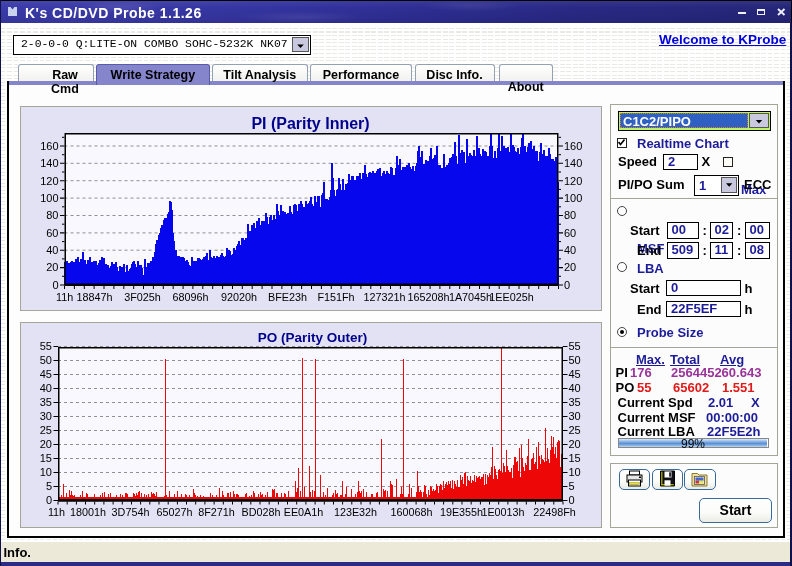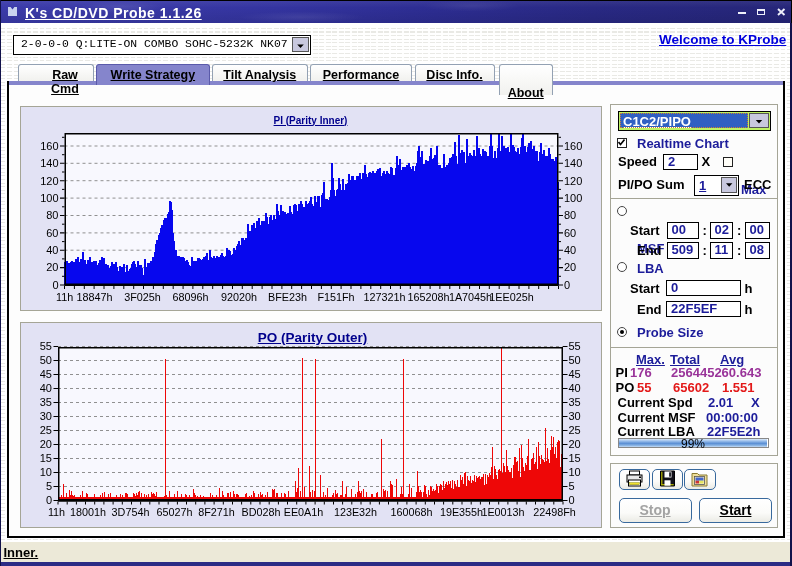--- a/index.html
+++ b/index.html
@@ -1,21 +1,21 @@
 <!DOCTYPE html>
 <html><head><meta charset="utf-8">
 <style>
 html,body{margin:0;padding:0;}
 body{width:792px;height:566px;position:relative;overflow:hidden;transform:translateZ(0);
  font-family:"Liberation Sans",sans-serif;background:#000;}
 .pin{background:
  repeating-linear-gradient(to right, rgba(255,255,255,0) 0 4.5px, rgba(255,255,255,0.92) 4.5px 6.5px),
  repeating-linear-gradient(to bottom,#ffffff 0px,#ffffff 1.2px,#e9e9e5 1.2px,#e9e9e5 2.3px,#ffffff 2.3px,#ffffff 3.6px);}
 .abs{position:absolute;}
-.b{font-weight:bold;text-decoration:underline;}
+.b{font-weight:bold;}
 .navy{color:#1c1c9a;}
 .inp{position:absolute;border:1.6px solid #000;background:#fff;color:#1c1c9a;
  font-weight:bold;font-size:13px;line-height:14px;padding-left:4px;box-sizing:border-box;}
 .gb{position:absolute;border:1px solid #a5a596;box-sizing:border-box;}
 .radio{position:absolute;width:10px;height:10px;border-radius:50%;background:#fff;
  border:1.4px solid #444;box-sizing:border-box;}
 .lbl{position:absolute;font-size:13px;font-weight:bold;white-space:nowrap;}
 .btn{position:absolute;border:1.4px solid #38699d;border-radius:5px;
  background:linear-gradient(to bottom,#ffffff 0%,#fbfbf9 60%,#ebebe5 100%);box-sizing:border-box;}
 </style></head>
@@ -55,24 +55,24 @@
 <div class="abs b" style="left:659px;top:31.5px;font-size:13.5px;color:#0000dd;text-decoration:underline;">Welcome to KProbe</div>
 
 <div class="abs" style="left:6.5px;top:81px;width:778px;height:456.5px;background:#fdfdfd;border:2px solid #000;border-top:none;box-sizing:border-box;"></div>
 <div class="abs" style="left:8.5px;top:81px;width:774px;height:4.4px;background:#8585cc;"></div>
 
 <div class="abs b" style="left:17.7px;top:64px;width:76.6px;height:17.4px;background:linear-gradient(to bottom,#ffffff,#f1f1ee);border:1px solid #93a1b3;border-bottom:none;border-radius:3px 3px 0 0;box-sizing:border-box;text-align:center;font-size:12.5px;color:#000;padding-top:3.2px;padding-left:18px;">Raw Cmd</div>
     <div class="abs b" style="left:95.7px;top:64px;width:114.3px;height:21.4px;background:#8585cc;border:1px solid #5a5aaa;border-bottom:none;border-radius:3px 3px 0 0;box-sizing:border-box;text-align:center;font-size:12.5px;color:#000;padding-top:3.2px;">Write Strategy</div>
     <div class="abs b" style="left:211.5px;top:64px;width:96.5px;height:17.4px;background:linear-gradient(to bottom,#ffffff,#f1f1ee);border:1px solid #93a1b3;border-bottom:none;border-radius:3px 3px 0 0;box-sizing:border-box;text-align:center;font-size:12.5px;color:#000;padding-top:3.2px;">Tilt Analysis</div>
     <div class="abs b" style="left:310px;top:64px;width:102px;height:17.4px;background:linear-gradient(to bottom,#ffffff,#f1f1ee);border:1px solid #93a1b3;border-bottom:none;border-radius:3px 3px 0 0;box-sizing:border-box;text-align:center;font-size:12.5px;color:#000;padding-top:3.2px;">Performance</div>
     <div class="abs b" style="left:414.5px;top:64px;width:80px;height:17.4px;background:linear-gradient(to bottom,#ffffff,#f1f1ee);border:1px solid #93a1b3;border-bottom:none;border-radius:3px 3px 0 0;box-sizing:border-box;text-align:center;font-size:12.5px;color:#000;padding-top:3.2px;">Disc Info.</div>
-    <div class="abs b" style="left:498.5px;top:64px;width:54.5px;height:31px;background:linear-gradient(to bottom,#ffffff,#f1f1ee);border:1px solid #93a1b3;border-bottom:none;border-radius:3px 3px 0 0;box-sizing:border-box;text-align:center;font-size:12.5px;color:#000;padding-top:21px;">About</div>
+    <div class="abs b" style="left:498.5px;top:64px;width:54.5px;height:17px;background:linear-gradient(to bottom,#ffffff,#f1f1ee);border:1px solid #93a1b3;border-bottom:none;border-radius:3px 3px 0 0;box-sizing:border-box;text-align:center;font-size:12.5px;color:#000;padding-top:15px;">About</div>
 
 <div class="gb" style="left:19.5px;top:106px;width:582px;height:205px;background:#e2e2f4;">
-  <div class="abs b" style="left:0;top:7.5px;width:580px;text-align:center;font-size:10px;color:#00008c;">PI (Parity Inner)</div>
+  <div class="abs b" style="left:0;top:7.5px;width:580px;text-align:center;font-size:16px;color:#00008c;">PI (Parity Inner)</div>
   <svg width="580" height="203" viewBox="0 0 580 203" style="position:absolute;left:0;top:0">
         <rect x="43.5" y="26.0" width="494.0" height="153.0" fill="#f8f8fe"></rect>
         <path d="M43.5 160.6H537.5M43.5 143.2H537.5M43.5 125.9H537.5M43.5 108.5H537.5M43.5 91.1H537.5M43.5 73.7H537.5M43.5 56.3H537.5M43.5 39.0H537.5" stroke="#909090" stroke-width="1" stroke-dasharray="3 3" fill="none"></path>
         <path d="M43.5,178.0L43.5,160.3L44.5,160.3L44.5,160.3L45.5,160.3L45.5,160.6L46.5,160.6L46.5,160.6L47.5,160.6L47.5,160.6L48.5,160.6L48.5,160.3L49.5,160.3L49.5,158.9L50.5,158.9L50.5,166.1L51.5,166.1L51.5,166.1L52.5,166.1L52.5,166.1L53.5,166.1L53.5,158.6L54.5,158.6L54.5,159.2L55.5,159.2L55.5,159.2L56.5,159.2L56.5,159.3L57.5,159.3L57.5,159.3L58.5,159.3L58.5,159.3L59.5,159.3L59.5,159.2L60.5,159.2L60.5,159.2L61.5,159.2L61.5,159.2L62.5,159.2L62.5,159.2L63.5,159.2L63.5,159.4L64.5,159.4L64.5,162.2L65.5,162.2L65.5,162.2L66.5,162.2L66.5,162.2L67.5,162.2L67.5,160.9L68.5,160.9L68.5,160.9L69.5,160.9L69.5,159.4L70.5,159.4L70.5,159.4L71.5,159.4L71.5,159.4L72.5,159.4L72.5,160.0L73.5,160.0L73.5,160.0L74.5,160.0L74.5,160.0L75.5,160.0L75.5,171.4L76.5,171.4L76.5,171.4L77.5,171.4L77.5,171.4L78.5,171.4L78.5,158.6L79.5,158.6L79.5,158.6L80.5,158.6L80.5,160.0L81.5,160.0L81.5,160.0L82.5,160.0L82.5,163.2L83.5,163.2L83.5,163.2L84.5,163.2L84.5,174.8L85.5,174.8L85.5,174.8L86.5,174.8L86.5,176.3L87.5,176.3L87.5,176.3L88.5,176.3L88.5,176.3L89.5,176.3L89.5,163.2L90.5,163.2L90.5,165.1L91.5,165.1L91.5,165.1L92.5,165.1L92.5,174.0L93.5,174.0L93.5,174.0L94.5,174.0L94.5,174.0L95.5,174.0L95.5,166.3L96.5,166.3L96.5,166.9L97.5,166.9L97.5,166.9L98.5,166.9L98.5,167.8L99.5,167.8L99.5,167.8L100.5,167.8L100.5,168.1L101.5,168.1L101.5,168.1L102.5,168.1L102.5,168.1L103.5,168.1L103.5,167.4L104.5,167.4L104.5,167.4L105.5,167.4L105.5,167.4L106.5,167.4L106.5,176.3L107.5,176.3L107.5,176.3L108.5,176.3L108.5,176.3L109.5,176.3L109.5,164.0L110.5,164.0L110.5,164.0L111.5,164.0L111.5,164.0L112.5,164.0L112.5,164.4L113.5,164.4L113.5,164.4L114.5,164.4L114.5,164.8L115.5,164.8L115.5,164.8L116.5,164.8L116.5,165.2L117.5,165.2L117.5,165.2L118.5,165.2L118.5,165.2L119.5,165.2L119.5,164.1L120.5,164.1L120.5,170.3L121.5,170.3L121.5,176.3L122.5,176.3L122.5,176.3L123.5,176.3L123.5,176.3L124.5,176.3L124.5,164.0L125.5,164.0L125.5,162.1L126.5,162.1L126.5,162.1L127.5,162.1L127.5,167.4L128.5,167.4L128.5,167.4L129.5,167.4L129.5,167.4L130.5,167.4L130.5,163.9L131.5,163.9L131.5,163.9L132.5,163.9L132.5,156.3L133.5,156.3L133.5,154.2L134.5,154.2L134.5,148.2L135.5,148.2L135.5,143.6L136.5,143.6L136.5,143.6L137.5,143.6L137.5,143.6L138.5,143.6L138.5,132.9L139.5,132.9L139.5,127.6L140.5,127.6L140.5,125.2L141.5,125.2L141.5,124.5L142.5,124.5L142.5,124.5L143.5,124.5L143.5,121.5L144.5,121.5L144.5,118.9L145.5,118.9L145.5,118.9L146.5,118.9L146.5,118.9L147.5,118.9L147.5,111.5L148.5,111.5L148.5,106.0L149.5,106.0L149.5,108.3L150.5,108.3L150.5,127.0L151.5,127.0L151.5,139.9L152.5,139.9L152.5,148.4L153.5,148.4L153.5,151.1L154.5,151.1L154.5,154.4L155.5,154.4L155.5,155.1L156.5,155.1L156.5,155.1L157.5,155.1L157.5,156.7L158.5,156.7L158.5,156.7L159.5,156.7L159.5,156.7L160.5,156.7L160.5,156.5L161.5,156.5L161.5,159.2L162.5,159.2L162.5,159.2L163.5,159.2L163.5,161.0L164.5,161.0L164.5,161.0L165.5,161.0L165.5,161.0L166.5,161.0L166.5,159.0L167.5,159.0L167.5,174.7L168.5,174.7L168.5,174.7L169.5,174.7L169.5,174.7L170.5,174.7L170.5,159.7L171.5,159.7L171.5,158.8L172.5,158.8L172.5,160.1L173.5,160.1L173.5,160.1L174.5,160.1L174.5,160.1L175.5,160.1L175.5,159.8L176.5,159.8L176.5,161.8L177.5,161.8L177.5,161.8L178.5,161.8L178.5,161.8L179.5,161.8L179.5,160.1L180.5,160.1L180.5,160.1L181.5,160.1L181.5,158.7L182.5,158.7L182.5,157.2L183.5,157.2L183.5,155.7L184.5,155.7L184.5,157.0L185.5,157.0L185.5,171.6L186.5,171.6L186.5,171.6L187.5,171.6L187.5,171.6L188.5,171.6L188.5,158.1L189.5,158.1L189.5,158.1L190.5,158.1L190.5,156.8L191.5,156.8L191.5,155.5L192.5,155.5L192.5,155.5L193.5,155.5L193.5,165.6L194.5,165.6L194.5,165.6L195.5,165.6L195.5,165.6L196.5,165.6L196.5,155.1L197.5,155.1L197.5,153.3L198.5,153.3L198.5,152.3L199.5,152.3L199.5,151.8L200.5,151.8L200.5,156.4L201.5,156.4L201.5,156.4L202.5,156.4L202.5,156.4L203.5,156.4L203.5,153.0L204.5,153.0L204.5,153.0L205.5,153.0L205.5,152.9L206.5,152.9L206.5,148.9L207.5,148.9L207.5,148.9L208.5,148.9L208.5,149.8L209.5,149.8L209.5,150.5L210.5,150.5L210.5,150.5L211.5,150.5L211.5,150.5L212.5,150.5L212.5,148.9L213.5,148.9L213.5,148.6L214.5,148.6L214.5,147.4L215.5,147.4L215.5,147.4L216.5,147.4L216.5,147.4L217.5,147.4L217.5,144.8L218.5,144.8L218.5,141.7L219.5,141.7L219.5,141.7L220.5,141.7L220.5,140.7L221.5,140.7L221.5,140.3L222.5,140.3L222.5,140.8L223.5,140.8L223.5,140.8L224.5,140.8L224.5,140.8L225.5,140.8L225.5,139.1L226.5,139.1L226.5,139.1L227.5,139.1L227.5,137.6L228.5,137.6L228.5,137.6L229.5,137.6L229.5,133.5L230.5,133.5L230.5,132.5L231.5,132.5L231.5,132.4L232.5,132.4L232.5,132.6L233.5,132.6L233.5,132.6L234.5,132.6L234.5,132.6L235.5,132.6L235.5,129.2L236.5,129.2L236.5,128.8L237.5,128.8L237.5,125.9L238.5,125.9L238.5,125.9L239.5,125.9L239.5,124.0L240.5,124.0L240.5,124.0L241.5,124.0L241.5,124.0L242.5,124.0L242.5,123.6L243.5,123.6L243.5,121.9L244.5,121.9L244.5,122.0L245.5,122.0L245.5,122.0L246.5,122.0L246.5,122.3L247.5,122.3L247.5,122.3L248.5,122.3L248.5,122.3L249.5,122.3L249.5,122.2L250.5,122.2L250.5,122.1L251.5,122.1L251.5,122.1L252.5,122.1L252.5,122.1L253.5,122.1L253.5,120.1L254.5,120.1L254.5,119.1L255.5,119.1L255.5,119.1L256.5,119.1L256.5,117.7L257.5,117.7L257.5,117.7L258.5,117.7L258.5,123.7L259.5,123.7L259.5,123.7L260.5,123.7L260.5,123.7L261.5,123.7L261.5,115.5L262.5,115.5L262.5,115.5L263.5,115.5L263.5,115.5L264.5,115.5L264.5,115.4L265.5,115.4L265.5,115.4L266.5,115.4L266.5,112.6L267.5,112.6L267.5,113.1L268.5,113.1L268.5,113.1L269.5,113.1L269.5,113.1L270.5,113.1L270.5,113.0L271.5,113.0L271.5,112.5L272.5,112.5L272.5,112.5L273.5,112.5L273.5,111.0L274.5,111.0L274.5,111.0L275.5,111.0L275.5,111.0L276.5,111.0L276.5,108.4L277.5,108.4L277.5,108.4L278.5,108.4L278.5,108.1L279.5,108.1L279.5,108.0L280.5,108.0L280.5,108.1L281.5,108.1L281.5,108.1L282.5,108.1L282.5,108.1L283.5,108.1L283.5,106.4L284.5,106.4L284.5,106.4L285.5,106.4L285.5,105.0L286.5,105.0L286.5,106.5L287.5,106.5L287.5,106.5L288.5,106.5L288.5,106.5L289.5,106.5L289.5,103.7L290.5,103.7L290.5,114.8L291.5,114.8L291.5,114.8L292.5,114.8L292.5,114.8L293.5,114.8L293.5,101.3L294.5,101.3L294.5,101.5L295.5,101.5L295.5,101.5L296.5,101.5L296.5,101.5L297.5,101.5L297.5,101.3L298.5,101.3L298.5,107.5L299.5,107.5L299.5,107.5L300.5,107.5L300.5,107.5L301.5,107.5L301.5,100.4L302.5,100.4L302.5,99.1L303.5,99.1L303.5,99.1L304.5,99.1L304.5,98.5L305.5,98.5L305.5,97.3L306.5,97.3L306.5,97.3L307.5,97.3L307.5,97.3L308.5,97.3L308.5,97.0L309.5,97.0L309.5,97.0L310.5,97.0L310.5,95.5L311.5,95.5L311.5,95.5L312.5,95.5L312.5,93.8L313.5,93.8L313.5,92.5L314.5,92.5L314.5,91.7L315.5,91.7L315.5,91.5L316.5,91.5L316.5,91.5L317.5,91.5L317.5,89.4L318.5,89.4L318.5,89.4L319.5,89.4L319.5,102.2L320.5,102.2L320.5,102.2L321.5,102.2L321.5,102.2L322.5,102.2L322.5,88.1L323.5,88.1L323.5,88.1L324.5,88.1L324.5,88.1L325.5,88.1L325.5,87.0L326.5,87.0L326.5,87.0L327.5,87.0L327.5,85.1L328.5,85.1L328.5,85.1L329.5,85.1L329.5,82.9L330.5,82.9L330.5,82.9L331.5,82.9L331.5,82.9L332.5,82.9L332.5,82.1L333.5,82.1L333.5,82.1L334.5,82.1L334.5,82.5L335.5,82.5L335.5,82.5L336.5,82.5L336.5,82.5L337.5,82.5L337.5,81.5L338.5,81.5L338.5,79.7L339.5,79.7L339.5,87.7L340.5,87.7L340.5,87.7L341.5,87.7L341.5,87.7L342.5,87.7L342.5,79.1L343.5,79.1L343.5,78.5L344.5,78.5L344.5,78.3L345.5,78.3L345.5,78.1L346.5,78.1L346.5,77.5L347.5,77.5L347.5,77.5L348.5,77.5L348.5,75.0L349.5,75.0L349.5,75.0L350.5,75.0L350.5,74.4L351.5,74.4L351.5,74.4L352.5,74.4L352.5,74.4L353.5,74.4L353.5,79.2L354.5,79.2L354.5,79.2L355.5,79.2L355.5,79.2L356.5,79.2L356.5,75.3L357.5,75.3L357.5,73.7L358.5,73.7L358.5,73.1L359.5,73.1L359.5,76.0L360.5,76.0L360.5,76.0L361.5,76.0L361.5,76.0L362.5,76.0L362.5,72.2L363.5,72.2L363.5,71.5L364.5,71.5L364.5,71.5L365.5,71.5L365.5,70.4L366.5,70.4L366.5,71.7L367.5,71.7L367.5,85.3L368.5,85.3L368.5,85.3L369.5,85.3L369.5,85.3L370.5,85.3L370.5,86.8L371.5,86.8L371.5,86.8L372.5,86.8L372.5,86.8L373.5,86.8L373.5,82.7L374.5,82.7L374.5,82.7L375.5,82.7L375.5,72.1L376.5,72.1L376.5,73.1L377.5,73.1L377.5,73.1L378.5,73.1L378.5,73.1L379.5,73.1L379.5,72.0L380.5,72.0L380.5,73.2L381.5,73.2L381.5,73.2L382.5,73.2L382.5,73.2L383.5,73.2L383.5,75.9L384.5,75.9L384.5,75.9L385.5,75.9L385.5,75.9L386.5,75.9L386.5,69.1L387.5,69.1L387.5,69.1L388.5,69.1L388.5,75.8L389.5,75.8L389.5,75.8L390.5,75.8L390.5,75.8L391.5,75.8L391.5,68.2L392.5,68.2L392.5,68.2L393.5,68.2L393.5,68.2L394.5,68.2L394.5,66.8L395.5,66.8L395.5,66.6L396.5,66.6L396.5,63.9L397.5,63.9L397.5,63.5L398.5,63.5L398.5,66.5L399.5,66.5L399.5,66.5L400.5,66.5L400.5,68.2L401.5,68.2L401.5,68.7L402.5,68.7L402.5,68.7L403.5,68.7L403.5,68.7L404.5,68.7L404.5,66.8L405.5,66.8L405.5,66.8L406.5,66.8L406.5,66.0L407.5,66.0L407.5,66.0L408.5,66.0L408.5,66.0L409.5,66.0L409.5,64.8L410.5,64.8L410.5,66.0L411.5,66.0L411.5,66.0L412.5,66.0L412.5,66.0L413.5,66.0L413.5,79.1L414.5,79.1L414.5,79.1L415.5,79.1L415.5,79.1L416.5,79.1L416.5,63.0L417.5,63.0L417.5,64.0L418.5,64.0L418.5,64.4L419.5,64.4L419.5,64.5L420.5,64.5L420.5,77.6L421.5,77.6L421.5,77.6L422.5,77.6L422.5,77.6L423.5,77.6L423.5,66.6L424.5,66.6L424.5,65.4L425.5,65.4L425.5,65.4L426.5,65.4L426.5,65.0L427.5,65.0L427.5,65.0L428.5,65.0L428.5,62.0L429.5,62.0L429.5,60.3L430.5,60.3L430.5,60.3L431.5,60.3L431.5,61.1L432.5,61.1L432.5,61.1L433.5,61.1L433.5,61.1L434.5,61.1L434.5,69.7L435.5,69.7L435.5,69.7L436.5,69.7L436.5,69.7L437.5,69.7L437.5,60.1L438.5,60.1L438.5,58.5L439.5,58.5L439.5,58.9L440.5,58.9L440.5,58.9L441.5,58.9L441.5,58.9L442.5,58.9L442.5,58.7L443.5,58.7L443.5,71.1L444.5,71.1L444.5,71.1L445.5,71.1L445.5,71.1L446.5,71.1L446.5,57.8L447.5,57.8L447.5,58.6L448.5,58.6L448.5,58.6L449.5,58.6L449.5,58.6L450.5,58.6L450.5,57.1L451.5,57.1L451.5,57.1L452.5,57.1L452.5,57.9L453.5,57.9L453.5,57.9L454.5,57.9L454.5,57.9L455.5,57.9L455.5,57.0L456.5,57.0L456.5,57.0L457.5,57.0L457.5,60.9L458.5,60.9L458.5,60.9L459.5,60.9L459.5,60.9L460.5,60.9L460.5,55.7L461.5,55.7L461.5,56.0L462.5,56.0L462.5,56.0L463.5,56.0L463.5,56.0L464.5,56.0L464.5,55.7L465.5,55.7L465.5,58.3L466.5,58.3L466.5,60.8L467.5,60.8L467.5,60.8L468.5,60.8L468.5,60.8L469.5,60.8L469.5,52.8L470.5,52.8L470.5,53.7L471.5,53.7L471.5,54.6L472.5,54.6L472.5,54.6L473.5,54.6L473.5,54.6L474.5,54.6L474.5,52.7L475.5,52.7L475.5,52.4L476.5,52.4L476.5,52.4L477.5,52.4L477.5,50.5L478.5,50.5L478.5,52.5L479.5,52.5L479.5,52.5L480.5,52.5L480.5,53.1L481.5,53.1L481.5,54.1L482.5,54.1L482.5,54.1L483.5,54.1L483.5,54.1L484.5,54.1L484.5,52.2L485.5,52.2L485.5,52.2L486.5,52.2L486.5,50.3L487.5,50.3L487.5,50.0L488.5,50.0L488.5,50.0L489.5,50.0L489.5,51.9L490.5,51.9L490.5,51.9L491.5,51.9L491.5,51.9L492.5,51.9L492.5,51.8L493.5,51.8L493.5,51.4L494.5,51.4L494.5,51.4L495.5,51.4L495.5,51.4L496.5,51.4L496.5,52.6L497.5,52.6L497.5,53.2L498.5,53.2L498.5,53.2L499.5,53.2L499.5,54.4L500.5,54.4L500.5,54.4L501.5,54.4L501.5,54.4L502.5,54.4L502.5,53.5L503.5,53.5L503.5,53.5L504.5,53.5L504.5,53.9L505.5,53.9L505.5,53.9L506.5,53.9L506.5,53.9L507.5,53.9L507.5,52.3L508.5,52.3L508.5,52.3L509.5,52.3L509.5,53.6L510.5,53.6L510.5,53.6L511.5,53.6L511.5,53.6L512.5,53.6L512.5,54.8L513.5,54.8L513.5,55.1L514.5,55.1L514.5,55.1L515.5,55.1L515.5,68.5L516.5,68.5L516.5,68.5L517.5,68.5L517.5,68.5L518.5,68.5L518.5,55.1L519.5,55.1L519.5,55.5L520.5,55.5L520.5,58.3L521.5,58.3L521.5,58.3L522.5,58.3L522.5,58.3L523.5,58.3L523.5,57.8L524.5,57.8L524.5,57.8L525.5,57.8L525.5,57.3L526.5,57.3L526.5,58.8L527.5,58.8L527.5,58.8L528.5,58.8L528.5,61.1L529.5,61.1L529.5,61.1L530.5,61.1L530.5,62.4L531.5,62.4L531.5,62.4L532.5,62.4L532.5,66.1L533.5,66.1L533.5,66.1L534.5,66.1L534.5,68.5L535.5,68.5L535.5,79.8L536.5,79.8L536.5,160.1L537.5,160.1L537.5,178.0Z" fill="#0707ee" shape-rendering="crispEdges"></path>
         <path d="M44.0 178.0V154.7M45.0 178.0V157.3M46.0 178.0V154.4M47.0 178.0V159.1M48.0 178.0V156.4M49.0 178.0V158.3M50.0 178.0V154.7M51.0 178.0V154.4M52.0 178.0V163.2M53.0 178.0V155.3M54.0 178.0V155.0M55.0 178.0V152.0M56.0 178.0V154.6M57.0 178.0V150.0M58.0 178.0V158.7M59.0 178.0V155.0M60.0 178.0V151.6M61.0 178.0V152.5M62.0 178.0V145.0M63.0 178.0V158.5M64.0 178.0V152.7M65.0 178.0V157.3M66.0 178.0V158.5M67.0 178.0V152.8M68.0 178.0V153.6M69.0 178.0V149.5M70.0 178.0V157.4M71.0 178.0V155.3M72.0 178.0V154.9M73.0 178.0V153.7M74.0 178.0V156.1M75.0 178.0V153.7M76.0 178.0V157.9M77.0 178.0V167.5M78.0 178.0V155.9M79.0 178.0V152.8M80.0 178.0V152.7M81.0 178.0V150.1M82.0 178.0V157.9M83.0 178.0V150.9M84.0 178.0V159.6M85.0 178.0V157.3M86.0 178.0V173.3M87.0 178.0V157.7M88.0 178.0V172.4M89.0 178.0V160.8M90.0 178.0V158.9M91.0 178.0V154.8M92.0 178.0V158.2M93.0 178.0V157.4M94.0 178.0V159.4M95.0 178.0V155.2M96.0 178.0V160.4M97.0 178.0V163.7M98.0 178.0V164.5M99.0 178.0V158.7M100.0 178.0V160.8M101.0 178.0V159.6M102.0 178.0V166.4M103.0 178.0V157.1M104.0 178.0V164.7M105.0 178.0V165.3M106.0 178.0V158.0M107.0 178.0V163.9M108.0 178.0V176.3M109.0 178.0V161.9M110.0 178.0V161.0M111.0 178.0V157.4M112.0 178.0V155.3M113.0 178.0V153.8M114.0 178.0V157.4M115.0 178.0V159.6M116.0 178.0V161.3M117.0 178.0V154.2M118.0 178.0V159.6M119.0 178.0V157.5M120.0 178.0V158.1M121.0 178.0V160.7M122.0 178.0V167.9M123.0 178.0V173.2M124.0 178.0V152.3M125.0 178.0V160.1M126.0 178.0V160.7M127.0 178.0V156.4M128.0 178.0V155.8M129.0 178.0V166.5M130.0 178.0V154.4M131.0 178.0V161.5M132.0 178.0V150.2M133.0 178.0V151.2M134.0 178.0V145.4M135.0 178.0V137.0M136.0 178.0V132.5M137.0 178.0V141.4M138.0 178.0V128.0M139.0 178.0V125.5M140.0 178.0V120.9M141.0 178.0V117.9M142.0 178.0V120.0M143.0 178.0V112.9M144.0 178.0V111.2M145.0 178.0V111.1M146.0 178.0V113.8M147.0 178.0V107.4M148.0 178.0V105.4M149.0 178.0V93.9M150.0 178.0V94.9M151.0 178.0V103.3M152.0 178.0V125.8M153.0 178.0V134.0M154.0 178.0V144.6M155.0 178.0V143.4M156.0 178.0V148.9M157.0 178.0V151.2M158.0 178.0V149.3M159.0 178.0V150.0M160.0 178.0V149.8M161.0 178.0V153.0M162.0 178.0V149.5M163.0 178.0V151.4M164.0 178.0V156.2M165.0 178.0V153.9M166.0 178.0V152.9M167.0 178.0V154.8M168.0 178.0V158.2M169.0 178.0V168.9M170.0 178.0V159.2M171.0 178.0V149.6M172.0 178.0V154.5M173.0 178.0V153.9M174.0 178.0V157.5M175.0 178.0V153.6M176.0 178.0V156.1M177.0 178.0V151.4M178.0 178.0V150.5M179.0 178.0V151.7M180.0 178.0V152.5M181.0 178.0V155.0M182.0 178.0V151.7M183.0 178.0V150.2M184.0 178.0V154.7M185.0 178.0V148.7M186.0 178.0V145.9M187.0 178.0V168.8M188.0 178.0V152.5M189.0 178.0V143.0M190.0 178.0V149.5M191.0 178.0V151.0M192.0 178.0V152.6M193.0 178.0V149.2M194.0 178.0V150.9M195.0 178.0V161.9M196.0 178.0V148.6M197.0 178.0V150.3M198.0 178.0V150.3M199.0 178.0V151.3M200.0 178.0V148.4M201.0 178.0V146.3M202.0 178.0V148.7M203.0 178.0V151.9M204.0 178.0V150.3M205.0 178.0V149.1M206.0 178.0V141.2M207.0 178.0V142.5M208.0 178.0V142.5M209.0 178.0V143.9M210.0 178.0V147.8M211.0 178.0V149.1M212.0 178.0V146.7M213.0 178.0V140.8M214.0 178.0V143.1M215.0 178.0V143.1M216.0 178.0V138.5M217.0 178.0V136.7M218.0 178.0V133.8M219.0 178.0V137.7M220.0 178.0V139.7M221.0 178.0V130.9M222.0 178.0V130.9M223.0 178.0V133.0M224.0 178.0V137.5M225.0 178.0V131.4M226.0 178.0V136.5M227.0 178.0V116.8M228.0 178.0V129.2M229.0 178.0V124.4M230.0 178.0V127.9M231.0 178.0V118.0M232.0 178.0V124.4M233.0 178.0V115.7M234.0 178.0V127.0M235.0 178.0V120.9M236.0 178.0V114.2M237.0 178.0V121.6M238.0 178.0V110.8M239.0 178.0V122.5M240.0 178.0V118.2M241.0 178.0V114.3M242.0 178.0V122.5M243.0 178.0V114.3M244.0 178.0V115.2M245.0 178.0V105.7M246.0 178.0V110.1M247.0 178.0V118.7M248.0 178.0V117.3M249.0 178.0V109.9M250.0 178.0V107.9M251.0 178.0V113.1M252.0 178.0V121.3M253.0 178.0V107.9M254.0 178.0V111.6M255.0 178.0V116.1M256.0 178.0V97.2M257.0 178.0V104.2M258.0 178.0V112.8M259.0 178.0V107.7M260.0 178.0V97.5M261.0 178.0V107.6M262.0 178.0V103.8M263.0 178.0V107.4M264.0 178.0V105.0M265.0 178.0V113.0M266.0 178.0V106.6M267.0 178.0V106.3M268.0 178.0V107.7M269.0 178.0V98.5M270.0 178.0V104.6M271.0 178.0V109.1M272.0 178.0V107.2M273.0 178.0V98.2M274.0 178.0V97.2M275.0 178.0V97.7M276.0 178.0V103.5M277.0 178.0V106.5M278.0 178.0V96.9M279.0 178.0V103.6M280.0 178.0V93.9M281.0 178.0V97.4M282.0 178.0V100.6M283.0 178.0V99.7M284.0 178.0V103.3M285.0 178.0V94.1M286.0 178.0V102.1M287.0 178.0V97.0M288.0 178.0V96.4M289.0 178.0V93.7M290.0 178.0V89.5M291.0 178.0V96.5M292.0 178.0V112.9M293.0 178.0V98.6M294.0 178.0V88.5M295.0 178.0V95.0M296.0 178.0V95.7M297.0 178.0V89.1M298.0 178.0V89.0M299.0 178.0V100.0M300.0 178.0V105.2M301.0 178.0V88.2M302.0 178.0V85.7M303.0 178.0V74.7M304.0 178.0V95.6M305.0 178.0V91.6M306.0 178.0V92.0M307.0 178.0V94.0M308.0 178.0V92.7M309.0 178.0V89.5M310.0 178.0V83.0M311.0 178.0V55.5M312.0 178.0V70.6M313.0 178.0V83.0M314.0 178.0V89.3M315.0 178.0V89.3M316.0 178.0V83.0M317.0 178.0V81.8M318.0 178.0V71.4M319.0 178.0V76.6M320.0 178.0V82.7M321.0 178.0V89.4M322.0 178.0V71.6M323.0 178.0V83.2M324.0 178.0V86.9M325.0 178.0V77.3M326.0 178.0V85.8M327.0 178.0V76.2M328.0 178.0V66.6M329.0 178.0V79.9M330.0 178.0V72.5M331.0 178.0V69.1M332.0 178.0V68.5M333.0 178.0V81.1M334.0 178.0V73.2M335.0 178.0V81.0M336.0 178.0V68.9M337.0 178.0V69.0M338.0 178.0V76.3M339.0 178.0V66.4M340.0 178.0V72.0M341.0 178.0V82.2M342.0 178.0V65.5M343.0 178.0V67.5M344.0 178.0V58.1M345.0 178.0V67.1M346.0 178.0V69.8M347.0 178.0V74.3M348.0 178.0V65.7M349.0 178.0V64.9M350.0 178.0V70.8M351.0 178.0V65.6M352.0 178.0V63.6M353.0 178.0V69.3M354.0 178.0V65.5M355.0 178.0V71.3M356.0 178.0V64.4M357.0 178.0V62.2M358.0 178.0V66.8M359.0 178.0V60.5M360.0 178.0V68.6M361.0 178.0V68.5M362.0 178.0V66.1M363.0 178.0V63.6M364.0 178.0V68.2M365.0 178.0V66.8M366.0 178.0V63.6M367.0 178.0V66.4M368.0 178.0V66.9M369.0 178.0V78.3M370.0 178.0V59.6M371.0 178.0V61.1M372.0 178.0V77.7M373.0 178.0V68.1M374.0 178.0V76.0M375.0 178.0V60.5M376.0 178.0V48.8M377.0 178.0V58.0M378.0 178.0V60.3M379.0 178.0V52.1M380.0 178.0V62.7M381.0 178.0V64.4M382.0 178.0V59.8M383.0 178.0V62.6M384.0 178.0V59.9M385.0 178.0V75.2M386.0 178.0V57.5M387.0 178.0V58.5M388.0 178.0V55.8M389.0 178.0V60.4M390.0 178.0V61.9M391.0 178.0V63.0M392.0 178.0V58.8M393.0 178.0V64.0M394.0 178.0V64.4M395.0 178.0V59.2M396.0 178.0V55.7M397.0 178.0V44.2M398.0 178.0V38.5M399.0 178.0V50.3M400.0 178.0V62.0M401.0 178.0V43.7M402.0 178.0V65.5M403.0 178.0V57.0M404.0 178.0V61.1M405.0 178.0V53.3M406.0 178.0V60.0M407.0 178.0V53.5M408.0 178.0V62.7M409.0 178.0V49.1M410.0 178.0V40.7M411.0 178.0V59.8M412.0 178.0V52.4M413.0 178.0V51.3M414.0 178.0V48.3M415.0 178.0V77.3M416.0 178.0V39.0M417.0 178.0V59.2M418.0 178.0V57.9M419.0 178.0V57.5M420.0 178.0V60.9M421.0 178.0V60.9M422.0 178.0V75.0M423.0 178.0V47.0M424.0 178.0V59.9M425.0 178.0V64.6M426.0 178.0V57.8M427.0 178.0V64.2M428.0 178.0V56.1M429.0 178.0V50.8M430.0 178.0V51.4M431.0 178.0V49.8M432.0 178.0V46.5M433.0 178.0V52.4M434.0 178.0V34.6M435.0 178.0V48.5M436.0 178.0V61.3M437.0 178.0V56.7M438.0 178.0V28.3M439.0 178.0V50.7M440.0 178.0V46.4M441.0 178.0V43.2M442.0 178.0V50.8M443.0 178.0V44.5M444.0 178.0V56.1M445.0 178.0V68.3M446.0 178.0V32.0M447.0 178.0V48.9M448.0 178.0V51.5M449.0 178.0V46.4M450.0 178.0V47.6M451.0 178.0V52.1M452.0 178.0V48.5M453.0 178.0V42.5M454.0 178.0V48.5M455.0 178.0V53.5M456.0 178.0V28.5M457.0 178.0V45.5M458.0 178.0V40.7M459.0 178.0V47.0M460.0 178.0V52.3M461.0 178.0V48.8M462.0 178.0V41.8M463.0 178.0V54.4M464.0 178.0V43.5M465.0 178.0V44.6M466.0 178.0V51.6M467.0 178.0V49.0M468.0 178.0V53.6M469.0 178.0V39.4M470.0 178.0V25.9M471.0 178.0V39.0M472.0 178.0V50.7M473.0 178.0V53.8M474.0 178.0V43.8M475.0 178.0V50.6M476.0 178.0V51.0M477.0 178.0V41.1M478.0 178.0V26.6M479.0 178.0V43.7M480.0 178.0V50.2M481.0 178.0V29.4M482.0 178.0V50.9M483.0 178.0V38.7M484.0 178.0V42.8M485.0 178.0V40.7M486.0 178.0V46.7M487.0 178.0V40.1M488.0 178.0V44.7M489.0 178.0V47.8M490.0 178.0V26.8M491.0 178.0V47.5M492.0 178.0V38.1M493.0 178.0V39.6M494.0 178.0V43.7M495.0 178.0V49.4M496.0 178.0V45.0M497.0 178.0V40.7M498.0 178.0V46.5M499.0 178.0V49.4M500.0 178.0V40.1M501.0 178.0V31.1M502.0 178.0V25.9M503.0 178.0V51.8M504.0 178.0V39.4M505.0 178.0V45.2M506.0 178.0V45.7M507.0 178.0V40.2M508.0 178.0V36.1M509.0 178.0V40.7M510.0 178.0V33.7M511.0 178.0V42.4M512.0 178.0V48.4M513.0 178.0V38.8M514.0 178.0V43.5M515.0 178.0V45.1M516.0 178.0V43.5M517.0 178.0V62.3M518.0 178.0V53.7M519.0 178.0V44.7M520.0 178.0V36.4M521.0 178.0V52.2M522.0 178.0V46.9M523.0 178.0V43.4M524.0 178.0V53.5M525.0 178.0V48.5M526.0 178.0V48.8M527.0 178.0V52.6M528.0 178.0V41.0M529.0 178.0V47.4M530.0 178.0V57.4M531.0 178.0V52.2M532.0 178.0V52.1M533.0 178.0V55.6M534.0 178.0V53.7M535.0 178.0V50.3M536.0 178.0V66.5M537.0 178.0V74.8" stroke="#0707ee" stroke-width="1.05" fill="none" shape-rendering="crispEdges"></path>
         <rect x="44.25" y="26.75" width="492.5" height="151.5" fill="none" stroke="#000000" stroke-width="1.5"></rect>
         <line x1="43.5" y1="177.75" x2="537.5" y2="177.75" stroke="#000000" stroke-width="2.5"></line>
         <path d="M39.0 178.0H43.5M537.5 178.0H542.0M39.0 160.6H43.5M537.5 160.6H542.0M39.0 143.2H43.5M537.5 143.2H542.0M39.0 125.9H43.5M537.5 125.9H542.0M39.0 108.5H43.5M537.5 108.5H542.0M39.0 91.1H43.5M537.5 91.1H542.0M39.0 73.7H43.5M537.5 73.7H542.0M39.0 56.3H43.5M537.5 56.3H542.0M39.0 39.0H43.5M537.5 39.0H542.0" stroke="#000" stroke-width="1.1" fill="none"></path>
         <path d="M41.0 169.3H43.5M537.5 169.3H540.0M41.0 151.9H43.5M537.5 151.9H540.0M41.0 134.6H43.5M537.5 134.6H540.0M41.0 117.2H43.5M537.5 117.2H540.0M41.0 99.8H43.5M537.5 99.8H540.0M41.0 82.4H43.5M537.5 82.4H540.0M41.0 65.0H43.5M537.5 65.0H540.0M41.0 47.7H43.5M537.5 47.7H540.0M41.0 30.3H43.5M537.5 30.3H540.0" stroke="#000" stroke-width="1" fill="none"></path>
         <path d="M43.5 179.0V182.0M53.4 179.0V182.0M63.3 179.0V182.0M73.1 179.0V182.0M83.0 179.0V182.0M92.9 179.0V182.0M102.8 179.0V182.0M112.7 179.0V182.0M122.5 179.0V182.0M132.4 179.0V182.0M142.3 179.0V182.0M152.2 179.0V182.0M162.1 179.0V182.0M171.9 179.0V182.0M181.8 179.0V182.0M191.7 179.0V182.0M201.6 179.0V182.0M211.5 179.0V182.0M221.3 179.0V182.0M231.2 179.0V182.0M241.1 179.0V182.0M251.0 179.0V182.0M260.9 179.0V182.0M270.7 179.0V182.0M280.6 179.0V182.0M290.5 179.0V182.0M300.4 179.0V182.0M310.3 179.0V182.0M320.1 179.0V182.0M330.0 179.0V182.0M339.9 179.0V182.0M349.8 179.0V182.0M359.7 179.0V182.0M369.5 179.0V182.0M379.4 179.0V182.0M389.3 179.0V182.0M399.2 179.0V182.0M409.1 179.0V182.0M418.9 179.0V182.0M428.8 179.0V182.0M438.7 179.0V182.0M448.6 179.0V182.0M458.5 179.0V182.0M468.3 179.0V182.0M478.2 179.0V182.0M488.1 179.0V182.0M498.0 179.0V182.0M507.9 179.0V182.0M517.7 179.0V182.0M527.6 179.0V182.0M537.5 179.0V182.0" stroke="#000" stroke-width="1" fill="none"></path>
@@ -277,27 +277,24 @@
       <svg width="29" height="18" viewBox="0 0 29 18" style="display:block;margin:0 auto;">
 <g transform="translate(6.5,1)">
 <path d="M0.5 2.5H6L7.5 4H15.5V15H0.5Z" fill="#efdf9a" stroke="#8a7a30" stroke-width="1"></path>
 <rect x="3" y="5.5" width="10" height="8" fill="#f8f0d0" stroke="#555" stroke-width="0.8"></rect>
 <rect x="4" y="6.5" width="8" height="3.2" fill="#4466cc"></rect>
 <rect x="4" y="9.7" width="3.6" height="2.8" fill="#cc3333"></rect>
 <rect x="7.6" y="9.7" width="4.4" height="2.8" fill="#e5e560"></rect>
 </g>
       </svg>
     </div>
-<div class="btn" style="left:618.5px;top:497.5px;width:73px;height:25px;">
-  <div class="b" style="text-align:center;padding-top:3.5px;font-size:14px;color:#a3a3a3;">Stop</div>
-</div>
 <div class="btn" style="left:699px;top:497.5px;width:73px;height:25px;">
   <div class="b" style="text-align:center;padding-top:3.5px;font-size:14px;color:#000;">Start</div>
 </div>
 
 <div class="abs" style="left:0px;top:541px;width:792px;height:21px;background:#ece9d8;border-top:1.3px solid #fff;box-sizing:border-box;"></div>
-<div class="abs b" style="left:3.5px;top:545px;font-size:13px;color:#000;">Inner.</div>
+<div class="abs b" style="left:3.5px;top:545px;font-size:13px;color:#000;">Info.</div>
 <div class="abs" style="left:0;top:562px;width:792px;height:4px;background:#2b2b85;"></div>
 
 <div class="abs" style="left:0;top:0;width:792px;height:1px;background:#000"></div>
 <div class="abs" style="left:0;top:0;width:1px;height:566px;background:#11114a"></div>
 <div class="abs" style="left:789.5px;top:23px;width:2.5px;height:543px;background:#11114a"></div>
 </div>
 
 </body></html>

